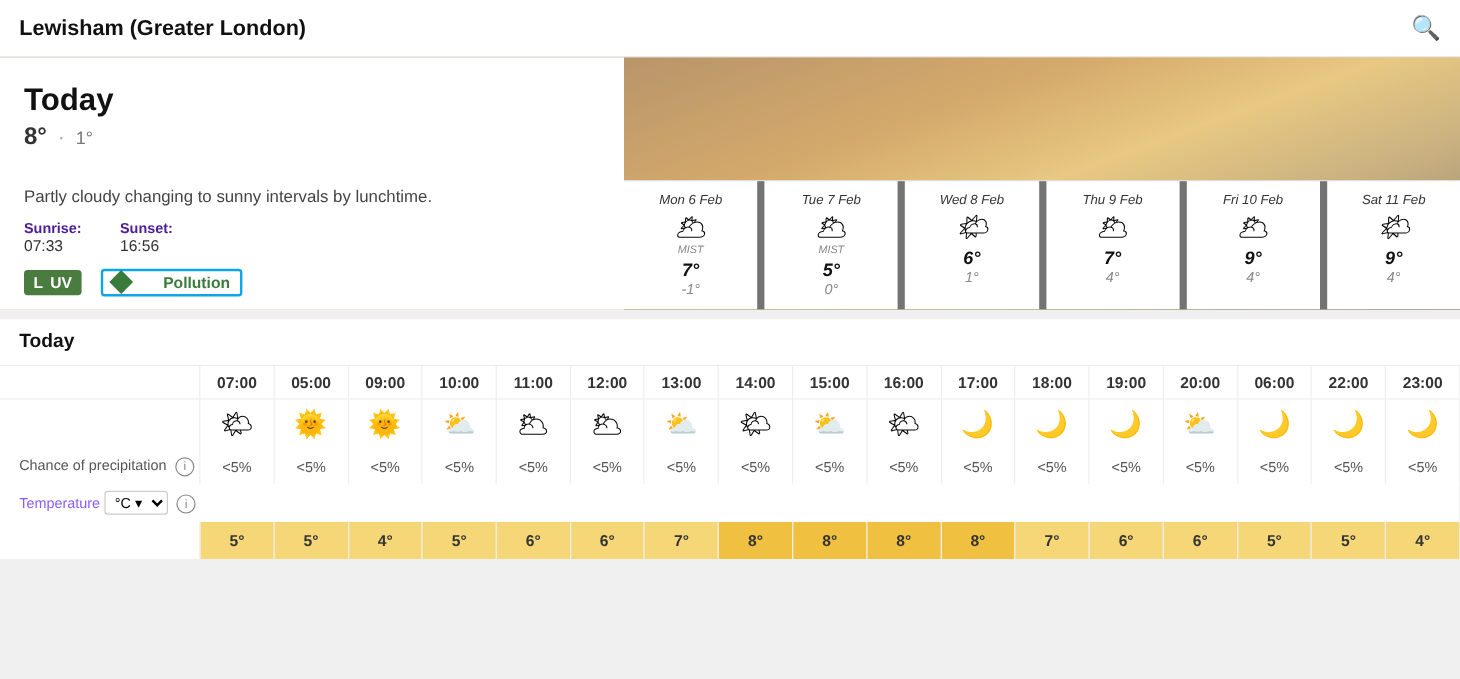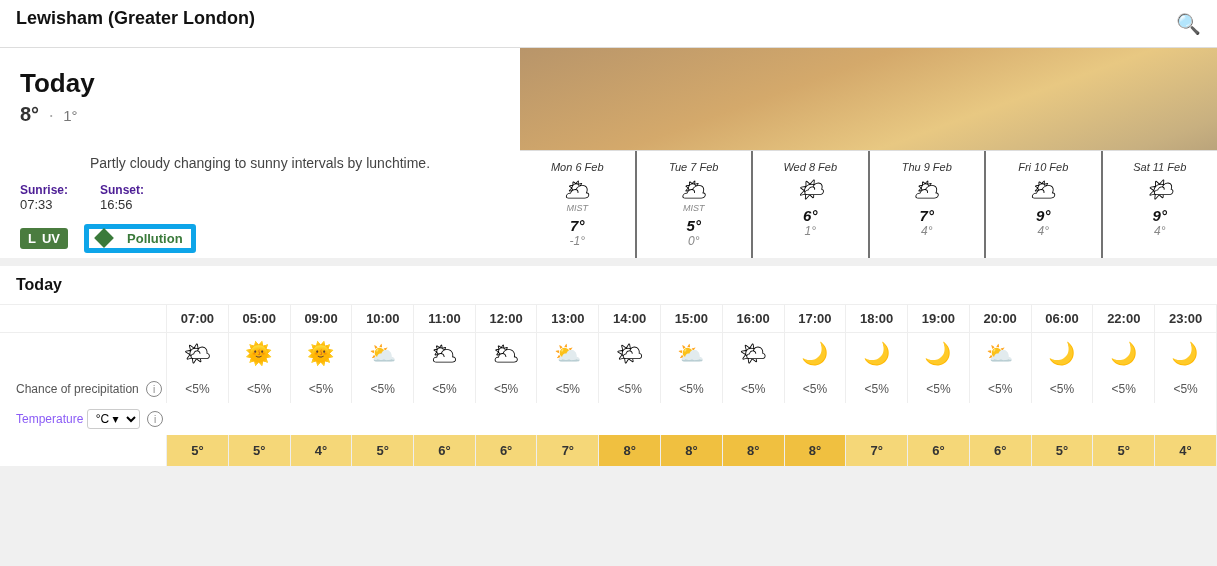--- a/index.html
+++ b/index.html
@@ -3,20 +3,21 @@
   <meta charset="utf-8">
   <style>
     * { box-sizing: border-box; margin: 0; padding: 0; }
     body { font-family: Arial, sans-serif; background: #f0f0f0; width: 1217px; font-size: 13px; }
 
     
     .header {
       background: white;
       padding: 8px 16px;
       display: flex;
+      align-items: center;
       justify-content: space-between;
       border-bottom: 1px solid #ddd;
       height: 48px;
     }
     .header-title { font-size: 18px; font-weight: bold; color: #111; }
     .search-icon-btn { background: none; border: none; cursor: pointer; font-size: 20px; color: #333; }
 
     
     .hero-section {
       display: flex;
@@ -30,43 +31,43 @@
       flex-shrink: 0;
       padding: 20px 20px 16px 20px;
       display: flex;
       flex-direction: column;
       justify-content: space-between;
     }
     .hero-today { font-size: 26px; font-weight: bold; color: #111; margin-bottom: 4px; }
     .hero-temp { font-size: 18px; color: #333; margin-bottom: 20px; }
     .hero-temp .high { font-size: 20px; font-weight: bold; }
     .hero-temp .low { font-size: 15px; color: #777; }
-    .hero-desc { font-size: 14px; color: #444; line-height: 1.4; flex: 1; padding-top: 8px; text-align: center; }
+    .hero-desc { font-size: 14px; color: #444; line-height: 1.4; flex: 1; padding-top: 8px; }
     .hero-sun {
       display: flex;
       gap: 32px;
       margin-top: 8px;
     }
     .hero-sun .label { font-size: 12px; font-weight: bold; color: #4c1d95; }
     .hero-sun .value { font-size: 13px; color: #333; }
     .hero-badges {
       display: flex;
       align-items: center;
       gap: 16px;
       margin-top: 12px;
     }
     .badge-uv {
       display: flex; align-items: center; gap: 6px;
       background: #4a7c3f; color: white;
       border-radius: 3px; padding: 3px 8px; font-size: 13px; font-weight: bold;
     }
     .badge-pollution {
-      display: flex; align-items: center; gap: 10px;
+      display: flex; align-items: center; gap: 22px;
       color: #3a7a3a; font-size: 13px; font-weight: bold;
-      border: 5px solid #0ea5e9; padding: 2px 8px; border-radius: 3px;
+      border: 2px solid #0ea5e9; padding: 2px 8px; border-radius: 3px;
     }
 
     
     .hero-bg {
       flex: 1;
       background: linear-gradient(160deg, #b8956a 0%, #d4a96b 30%, #e8c882 50%, #c8b080 70%, #8a7a6a 100%);
       position: relative;
       overflow: hidden;
     }
     .hero-bg::before {
@@ -85,21 +86,21 @@
       position: absolute;
       bottom: 0;
       right: 0;
       width: 697px;
       font-style: italic;
     }
     .forecast-day {
       flex: 1;
       padding: 10px 6px;
       text-align: center;
-      border-left: 2px solid #737373;
+      border-left: 6px solid #737373;
     }
     .forecast-day:first-child { border-left: none; }
     .forecast-date { font-size: 11px; color: #333; margin-bottom: 4px; }
     .forecast-icon { font-size: 22px; margin: 4px 0; }
     .forecast-high { font-size: 15px; font-weight: bold; color: #111; }
     .forecast-low { font-size: 12px; color: #888; }
     .mist-label { font-size: 9px; color: #888; display: block; }
 
     
     .hourly-section {

